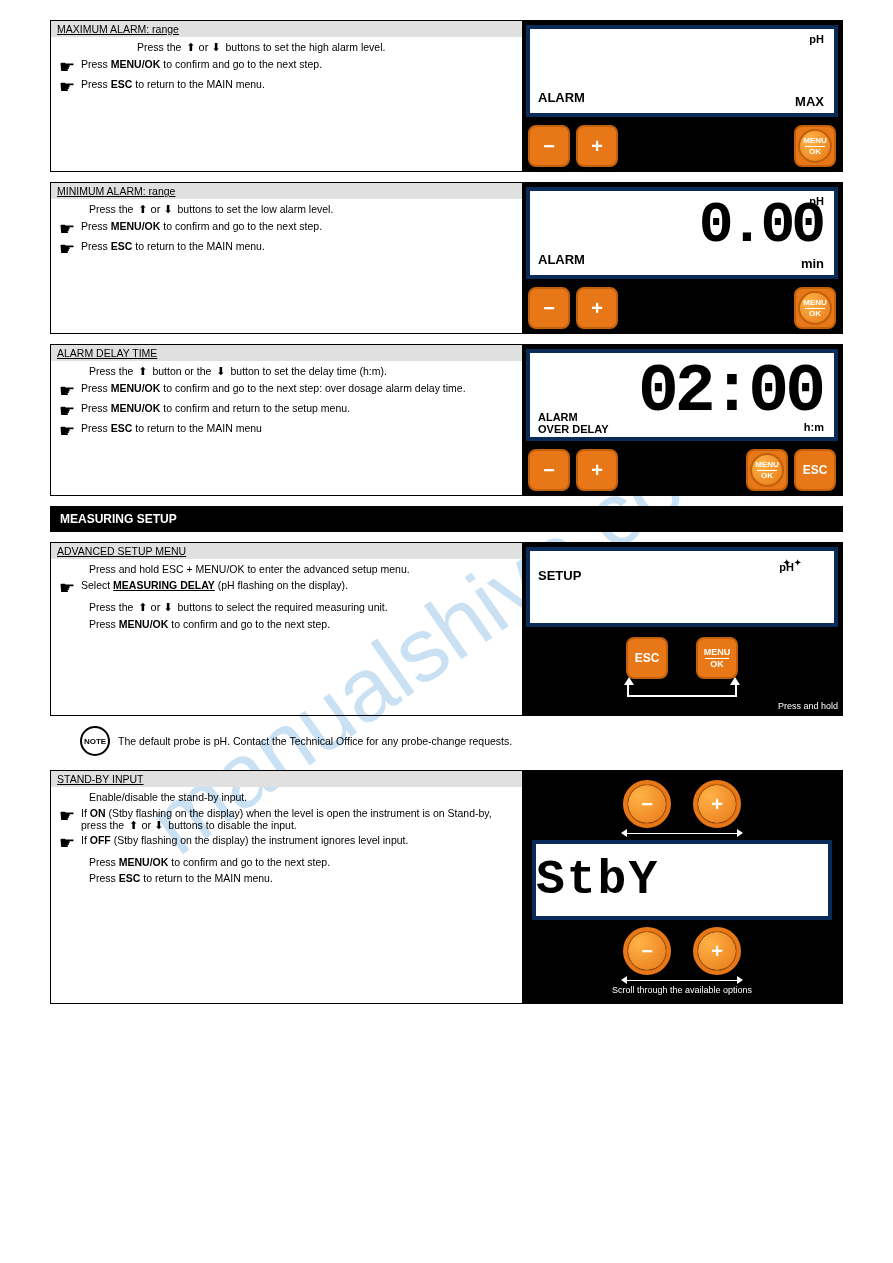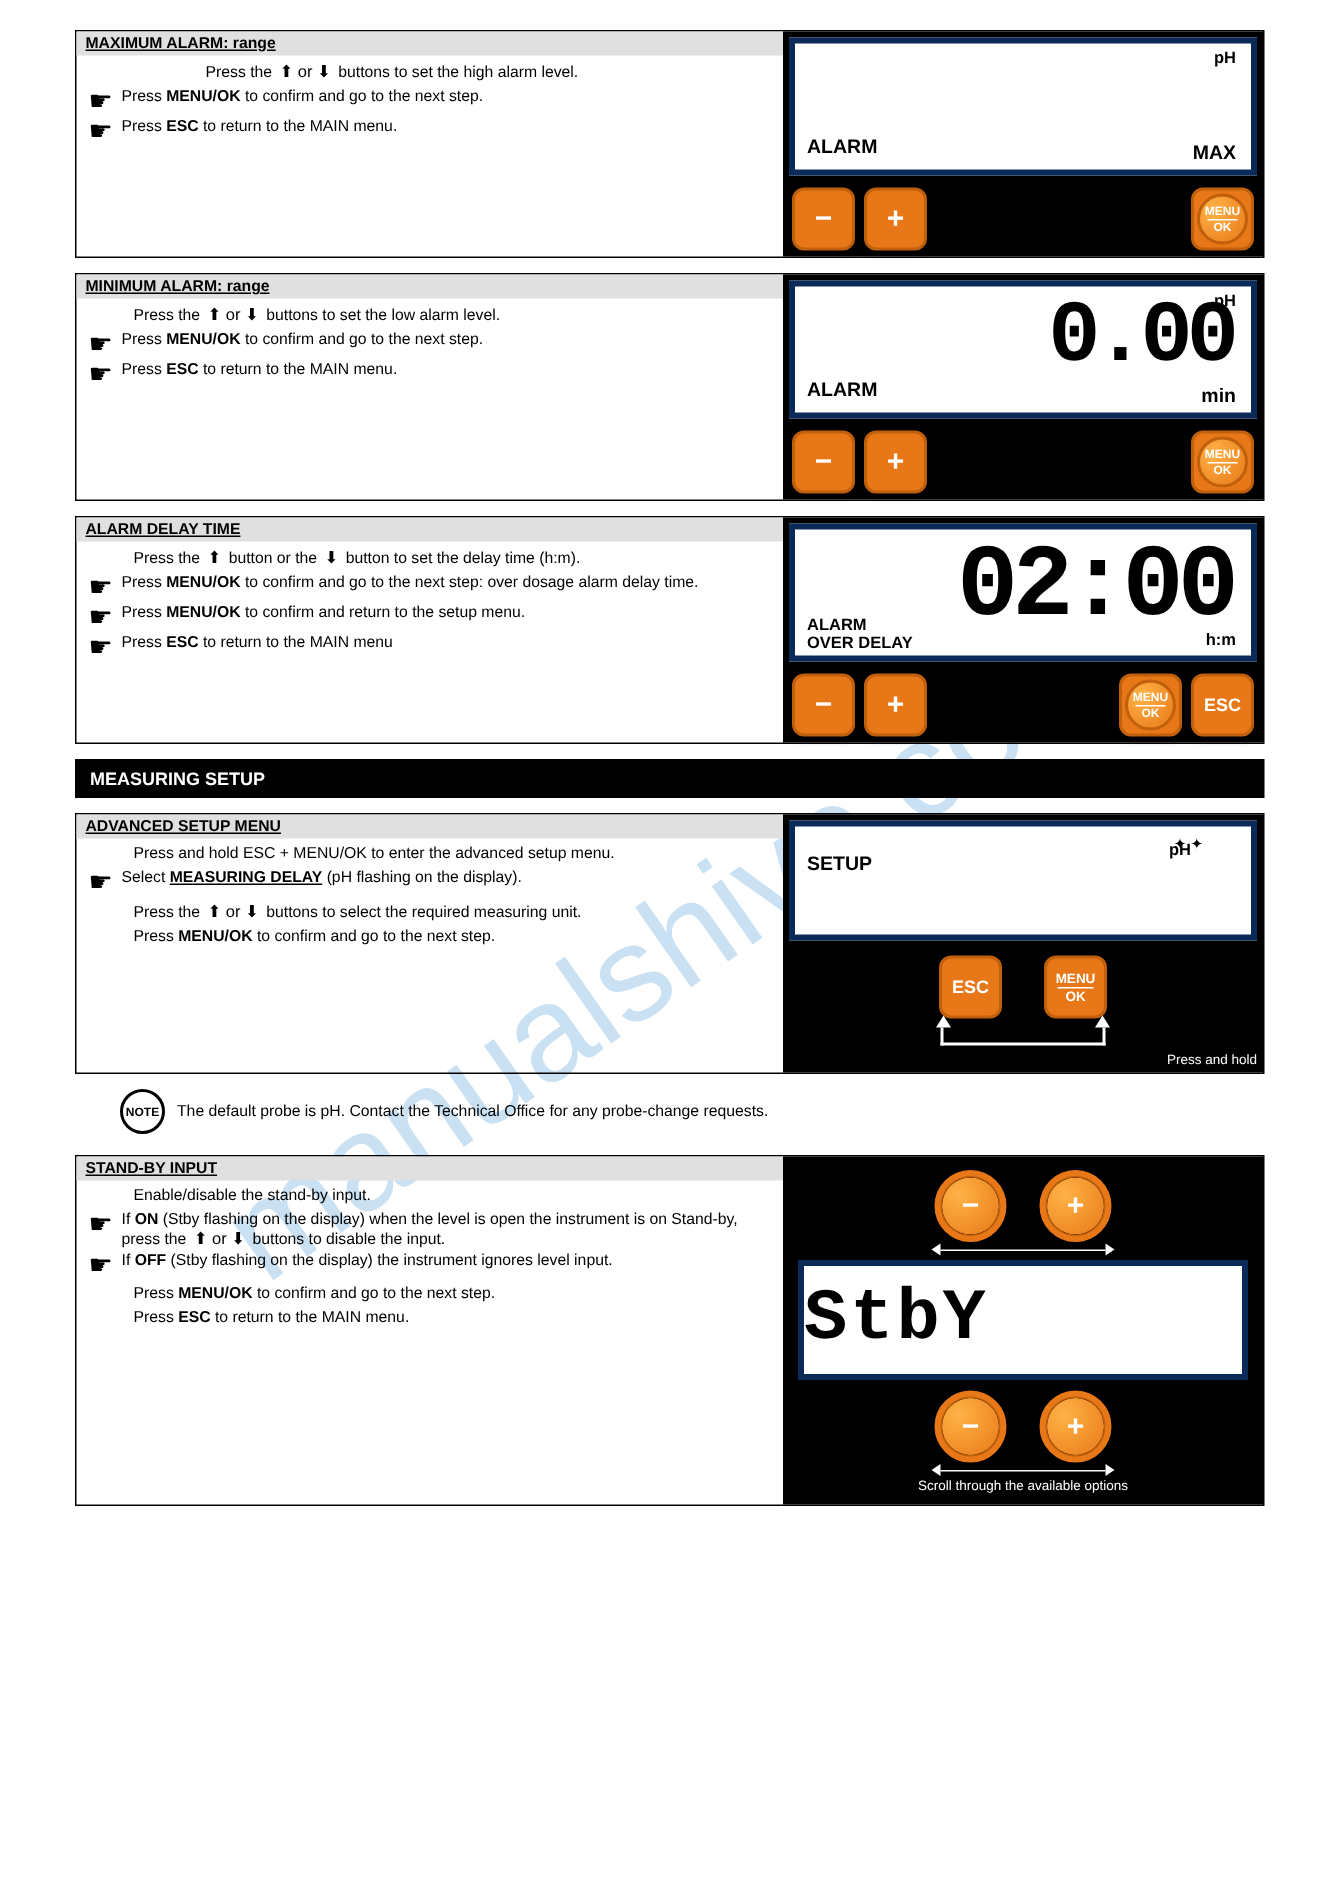--- a/index.html
+++ b/index.html
@@ -37,21 +37,21 @@
     padding: 4px 8px 8px 8px;
     font-size: 10.5px;
   }
   .gray-header {
     background: #e0e0e0;
     margin: -4px -8px 4px -8px;
     padding: 2px 6px;
   }
   .gray-header span {
     text-decoration: underline;
-    font-weight: bold;
+    font-weight: normal;
     font-size: 10.5px;
   }
   .right-col {
     width: 320px;
     background: #000000;
     display: flex;
     flex-direction: column;
     padding: 0;
   }
   .pointer {

